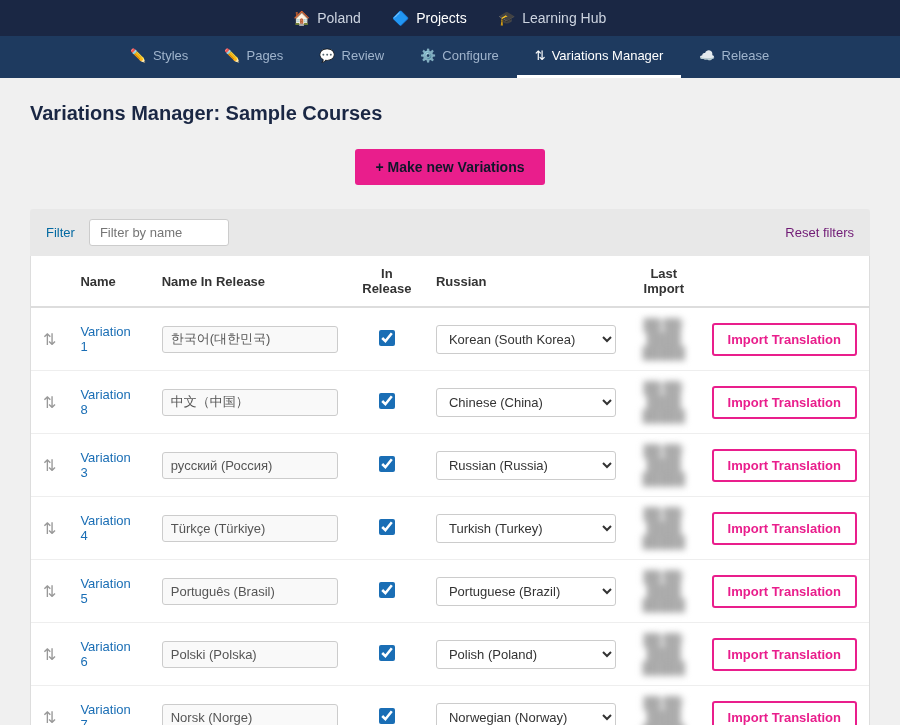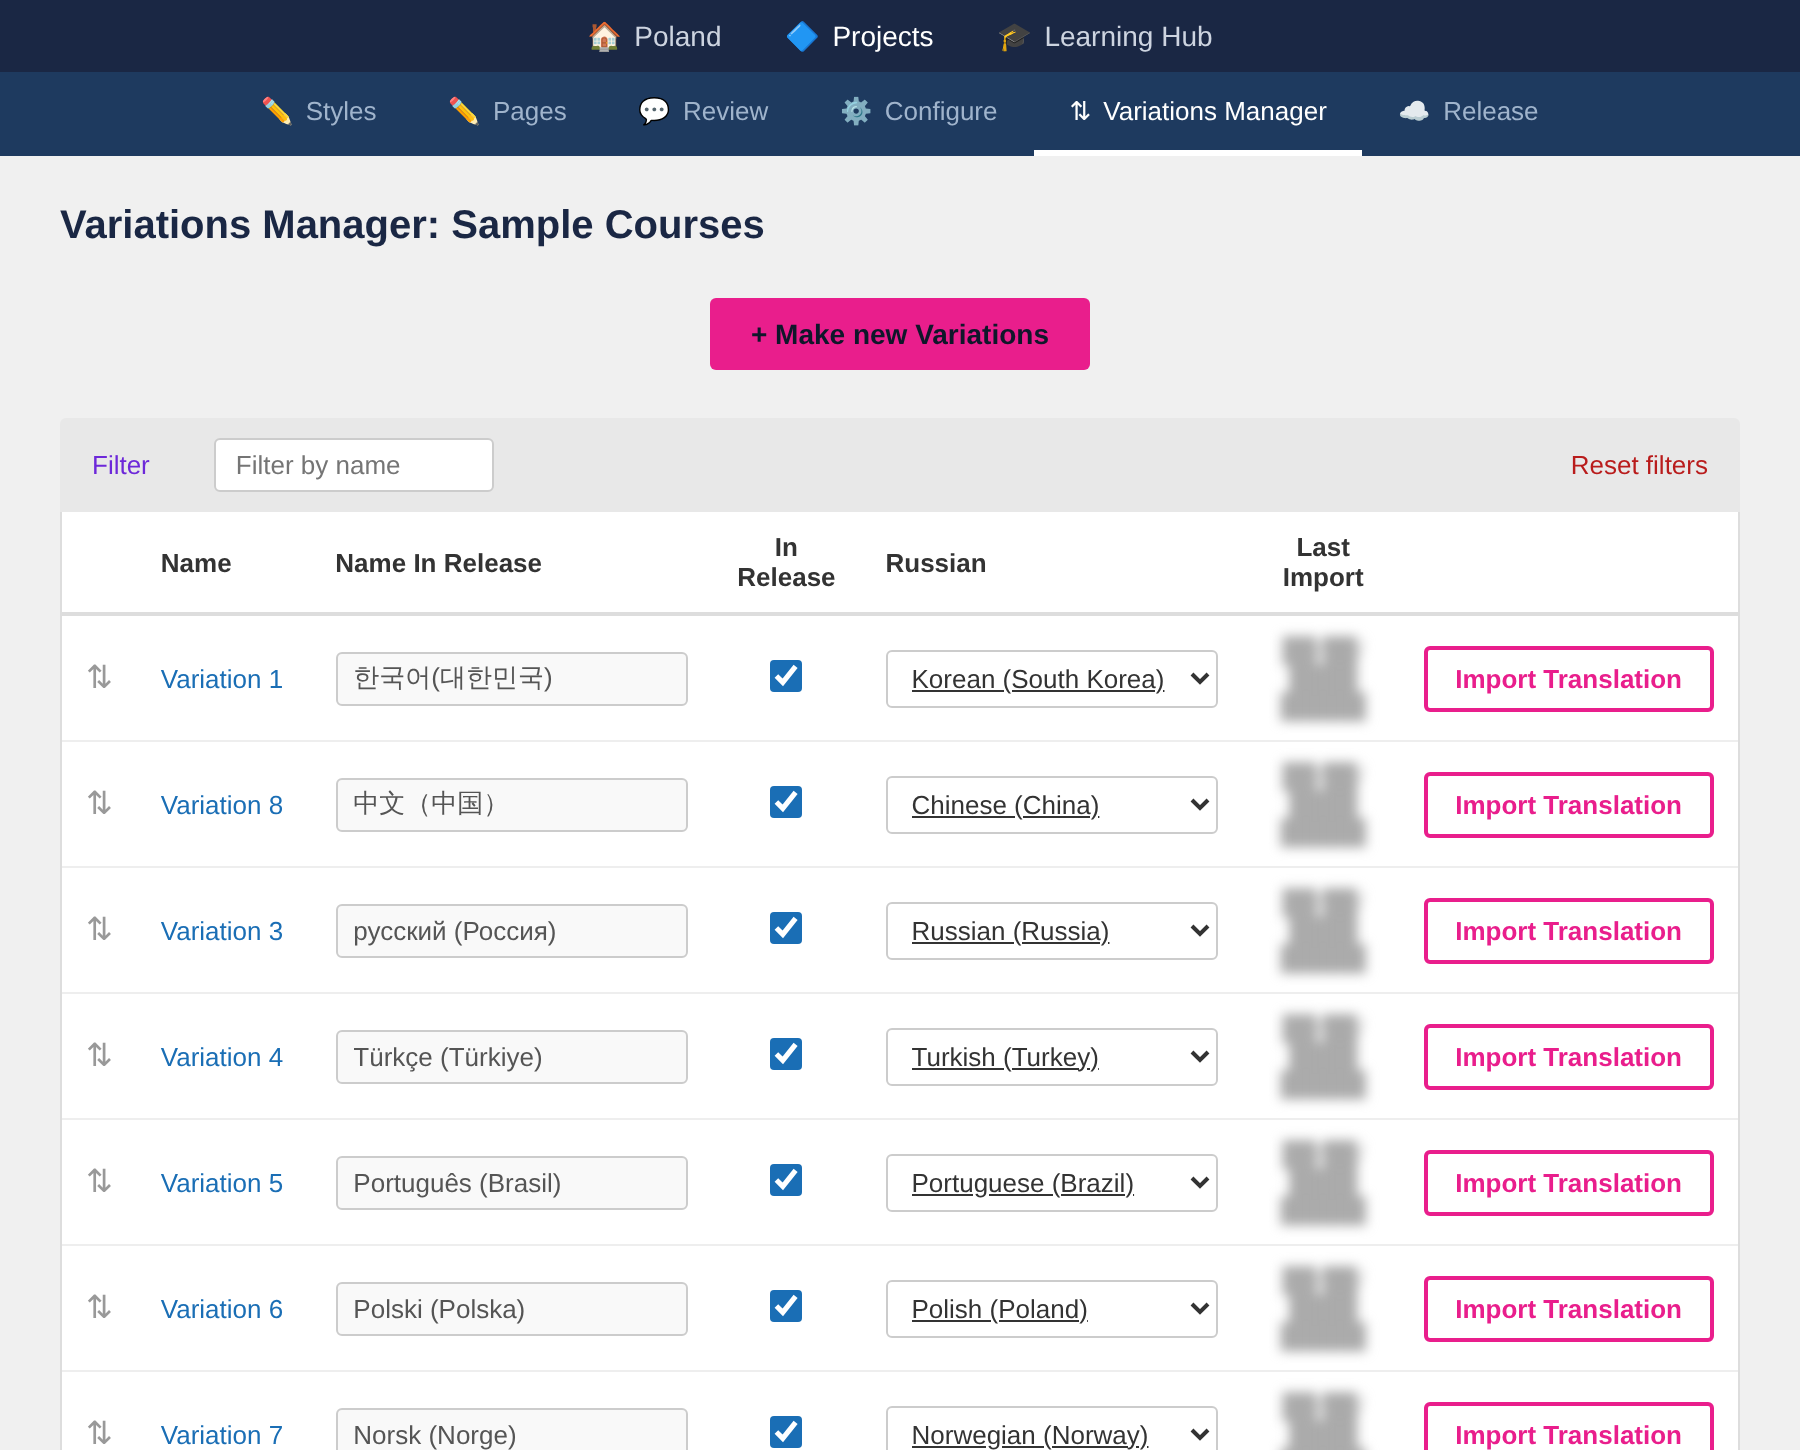--- a/index.html
+++ b/index.html
@@ -21,42 +21,42 @@
 
     .page-title { font-size: 20px; font-weight: 700; color: #1a2744; margin-bottom: 24px; }
 
     
     .action-bar { display: flex; justify-content: center; gap: 16px; margin-bottom: 24px; }
     .btn-export { background: #e91e8c; color: #fff; border: none; padding: 10px 20px; font-size: 14px; font-weight: 600; cursor: pointer; border-radius: 3px; }
     .btn-new { background: #e91e8c; color: #0f172a; border: none; padding: 10px 20px; font-size: 14px; font-weight: 600; cursor: pointer; border-radius: 3px; }
 
     
     .filter-bar { background: #e8e8e8; display: flex; align-items: center; justify-content: space-between; padding: 10px 16px; margin-bottom: 0; border-radius: 3px 3px 0 0; }
-    .filter-label { font-size: 13px; color: #6d28d9; margin-right: 24px; }
+    .filter-label { font-size: 13px; color: #0369a1; margin-right: 6px; }
     .filter-input { padding: 5px 10px; border: 1px solid #ccc; border-radius: 3px; font-size: 13px; width: 140px; color: #999; }
-    .reset-filters { color: #b91c1c; font-size: 13px; cursor: pointer; }
+    .reset-filters { color: #701a75; font-size: 13px; cursor: pointer; }
 
     
     .table-container { background: #fff; border: 1px solid #ddd; border-top: none; }
     table { width: 100%; border-collapse: collapse; }
     thead tr { border-bottom: 2px solid #ddd; }
     thead th { padding: 10px 12px; text-align: left; font-weight: 600; font-size: 13px; color: #333; }
     tbody tr { border-bottom: 1px solid #eee; }
     tbody tr:last-child { border-bottom: none; }
     tbody td { padding: 10px 12px; font-size: 13px; vertical-align: middle; }
 
     .sort-handle { color: #999; font-size: 16px; cursor: grab; }
     .variation-link { color: #1a6eb5; cursor: pointer; text-decoration: none; }
 
     .name-in-release-input { padding: 5px 8px; border: 1px solid #ccc; border-radius: 3px; background: #f9f9f9; font-size: 13px; width: 176px; color: #555; }
 
     .checkbox-cell { text-align: center; }
     input[type="checkbox"] { width: 16px; height: 16px; accent-color: #1a6eb5; }
 
-    .language-select { padding: 5px 8px; border: 1px solid #ccc; border-radius: 3px; font-size: 13px; color: #333; background: #fff; width: 166px; cursor: pointer; text-decoration: underline; }
+    .language-select { padding: 5px 8px; border: 1px solid #ccc; border-radius: 3px; font-size: 13px; color: #333; background: #fff; width: 180px; cursor: pointer; }
 
     .last-import { color: #aaa; font-size: 12px; text-align: center; }
     .last-import-blurred { filter: blur(3px); user-select: none; }
 
     .btn-import { background: #fff; color: #e91e8c; border: 2px solid #e91e8c; padding: 7px 14px; font-size: 13px; font-weight: 600; cursor: pointer; border-radius: 3px; white-space: nowrap; }
 
     .col-name { width: 120px; margin-top: 20px; }
     .col-name-release { width: 170px; }
     .col-in-release { width: 80px; text-align: center; }
     .col-language { width: 200px; }

